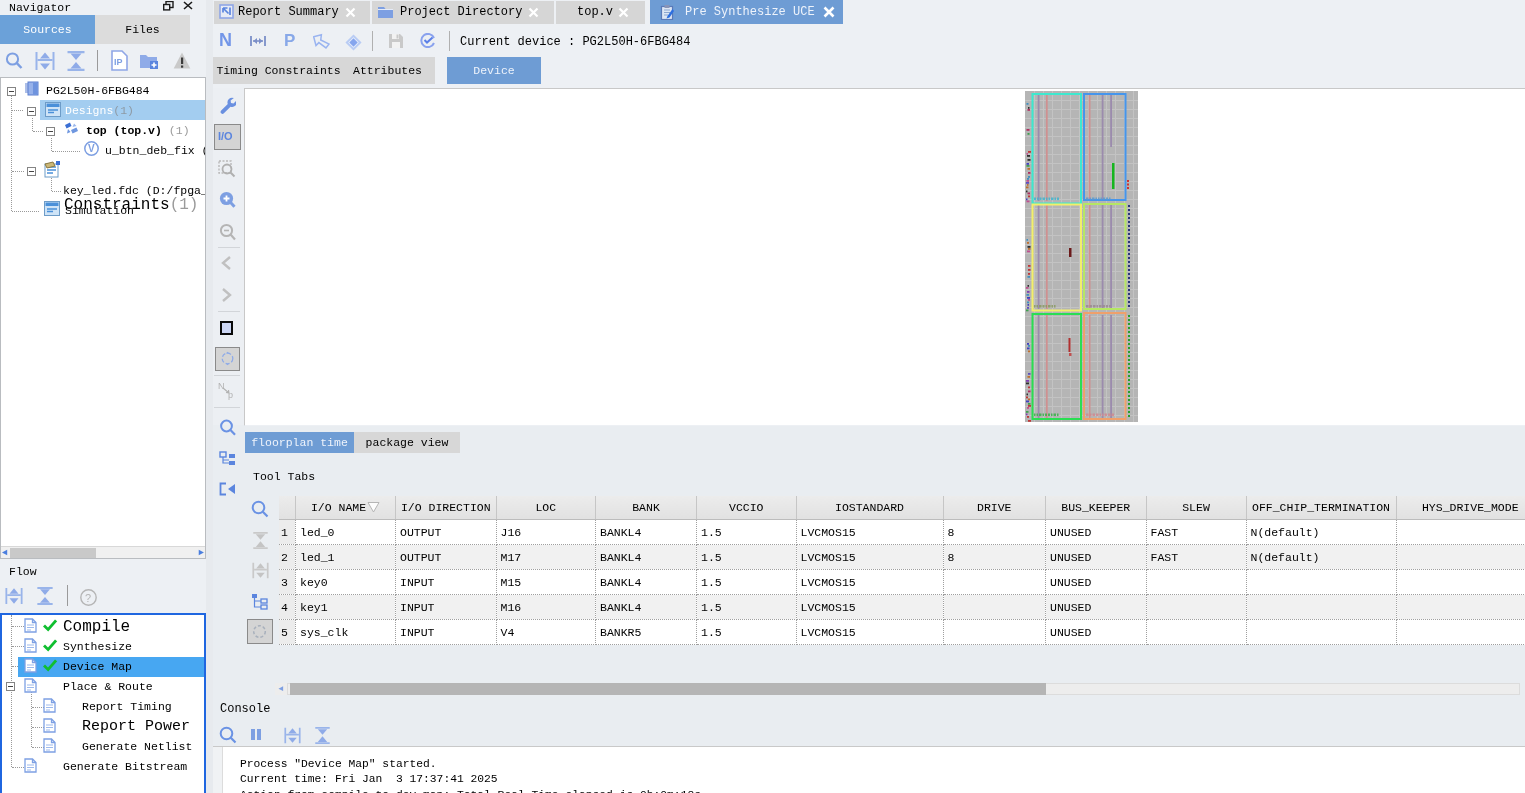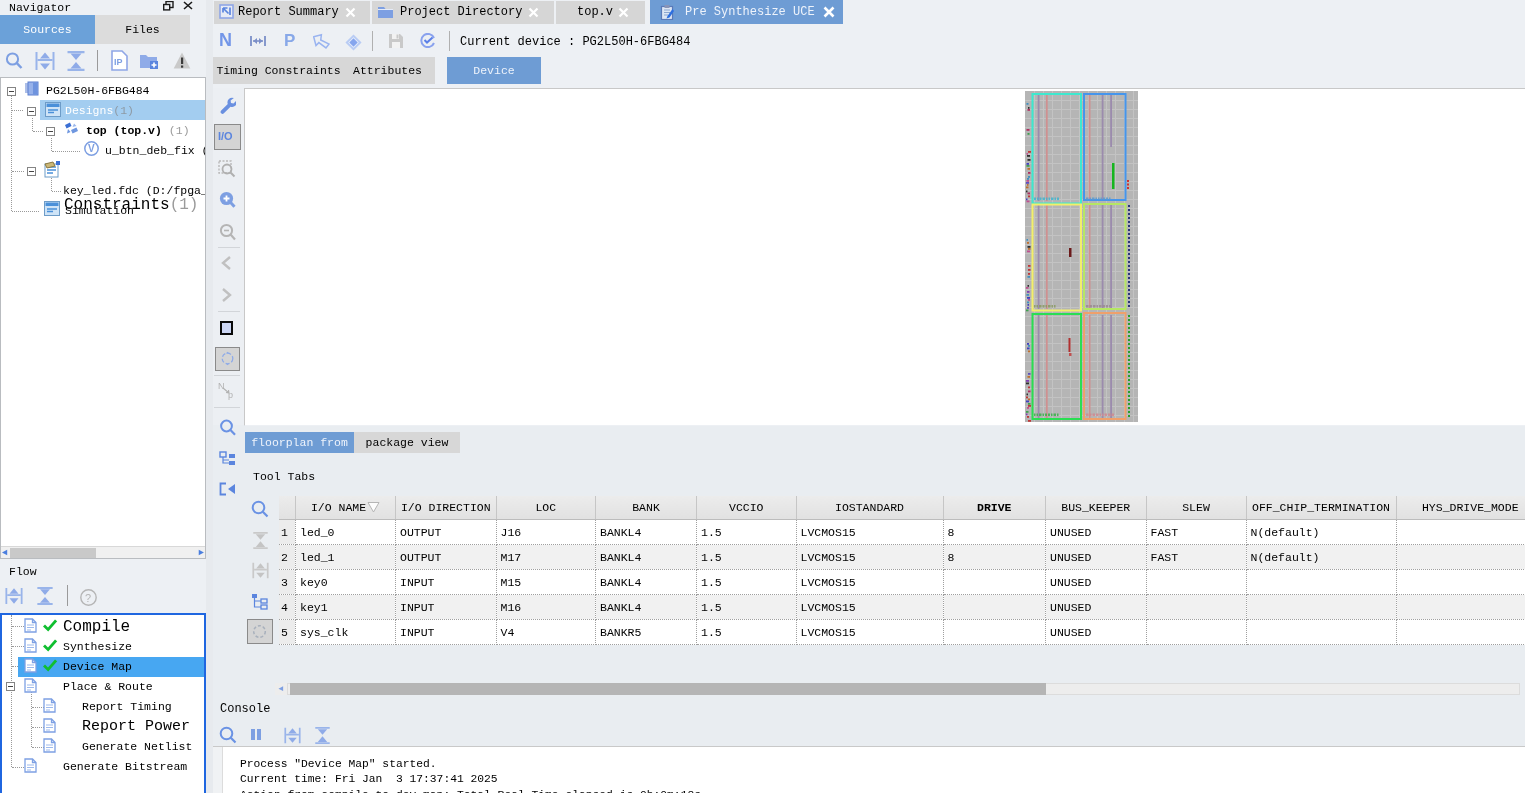--- a/index.html
+++ b/index.html
@@ -618,21 +618,21 @@
 
   <svg class="ico" style="left:219px;top:482px" width="17" height="14" viewBox="0 0 17 14">
     <path d="M7 1.5 H1.5 V12.5 H7" fill="none" stroke="#5b85de" stroke-width="1.8"></path>
     <path d="M16 2 L9 7 L16 12 Z" fill="#5b85de"></path>
   </svg>
 </div>
 
 <div id="bottom">
   <div class="abs" style="left:244px;top:426px;width:1281px;height:274px;background:#e9edf1;"></div>
 
-  <div class="abs" style="left:245px;top:432px;width:109px;height:21px;background:#6e9cd4;color:#eef3fb;font-size:11.5px;text-align:center;line-height:21px;">floorplan from</div>
+  <div class="abs" style="left:245px;top:432px;width:109px;height:21px;background:#6e9cd4;color:#eef3fb;font-size:11.5px;text-align:center;line-height:21px;">floorplan time</div>
   <div class="abs" style="left:354px;top:432px;width:106px;height:21px;background:#d7d7d7;font-size:11.5px;text-align:center;line-height:21px;">package view</div>
 
   <div class="abs" style="left:253px;top:470px;font-size:11.5px;">Tool Tabs</div>
 
   <svg class="ico" style="left:251px;top:500px" width="18" height="18" viewBox="0 0 18 18">
     <circle cx="7.5" cy="7.5" r="5.8" fill="none" stroke="#6a92e4" stroke-width="2"></circle>
     <path d="M11.8 11.8 L16.5 16.5" stroke="#6a92e4" stroke-width="2.2"></path>
   </svg>
   <svg class="ico" style="left:252px;top:532px" width="17" height="17" viewBox="0 0 20 20">
     <path d="M1.5 1 H18.5 M1.5 19 H18.5" stroke="#c9c9c9" stroke-width="2.4"></path>
@@ -676,21 +676,21 @@
           <tr style="height:23.5px;background:#e6e6e6;">
         <th style="border-right:1px solid #c6c6c6;border-bottom:1px solid #bcbcbc;font-weight:normal;"></th>
         <th style="border-right:1px solid #c6c6c6;border-bottom:1px solid #bcbcbc;font-weight:normal;">I/O NAME<svg width="13" height="11" viewBox="0 0 13 11" style="display:inline-block;vertical-align:-2px;margin-left:1px;">
                 <path d="M1 0.5 H12 L6.5 10 Z" fill="#fcfcfc" stroke="#b5b5b5"></path>
               </svg></th>
         <th style="border-right:1px solid #c6c6c6;border-bottom:1px solid #bcbcbc;font-weight:normal;">I/O DIRECTION</th>
         <th style="border-right:1px solid #c6c6c6;border-bottom:1px solid #bcbcbc;font-weight:normal;">LOC</th>
         <th style="border-right:1px solid #c6c6c6;border-bottom:1px solid #bcbcbc;font-weight:normal;">BANK</th>
         <th style="border-right:1px solid #c6c6c6;border-bottom:1px solid #bcbcbc;font-weight:normal;">VCCIO</th>
         <th style="border-right:1px solid #c6c6c6;border-bottom:1px solid #bcbcbc;font-weight:normal;">IOSTANDARD</th>
-        <th style="border-right:1px solid #c6c6c6;border-bottom:1px solid #bcbcbc;font-weight:bold;">DRIVE</th>
+        <th style="border-right:1px solid #c6c6c6;border-bottom:1px solid #bcbcbc;font-weight:normal;">DRIVE</th>
         <th style="border-right:1px solid #c6c6c6;border-bottom:1px solid #bcbcbc;font-weight:normal;">BUS_KEEPER</th>
         <th style="border-right:1px solid #c6c6c6;border-bottom:1px solid #bcbcbc;font-weight:normal;">SLEW</th>
         <th style="border-right:1px solid #c6c6c6;border-bottom:1px solid #bcbcbc;font-weight:normal;">OFF_CHIP_TERMINATION</th>
         <th style="border-bottom:1px solid #bcbcbc;font-weight:normal;">HYS_DRIVE_MODE</th>
       </tr>
       <tr class="r1">
             <td>1</td>
             <td>led_0</td>
             <td>OUTPUT</td>
             <td>J16</td>

